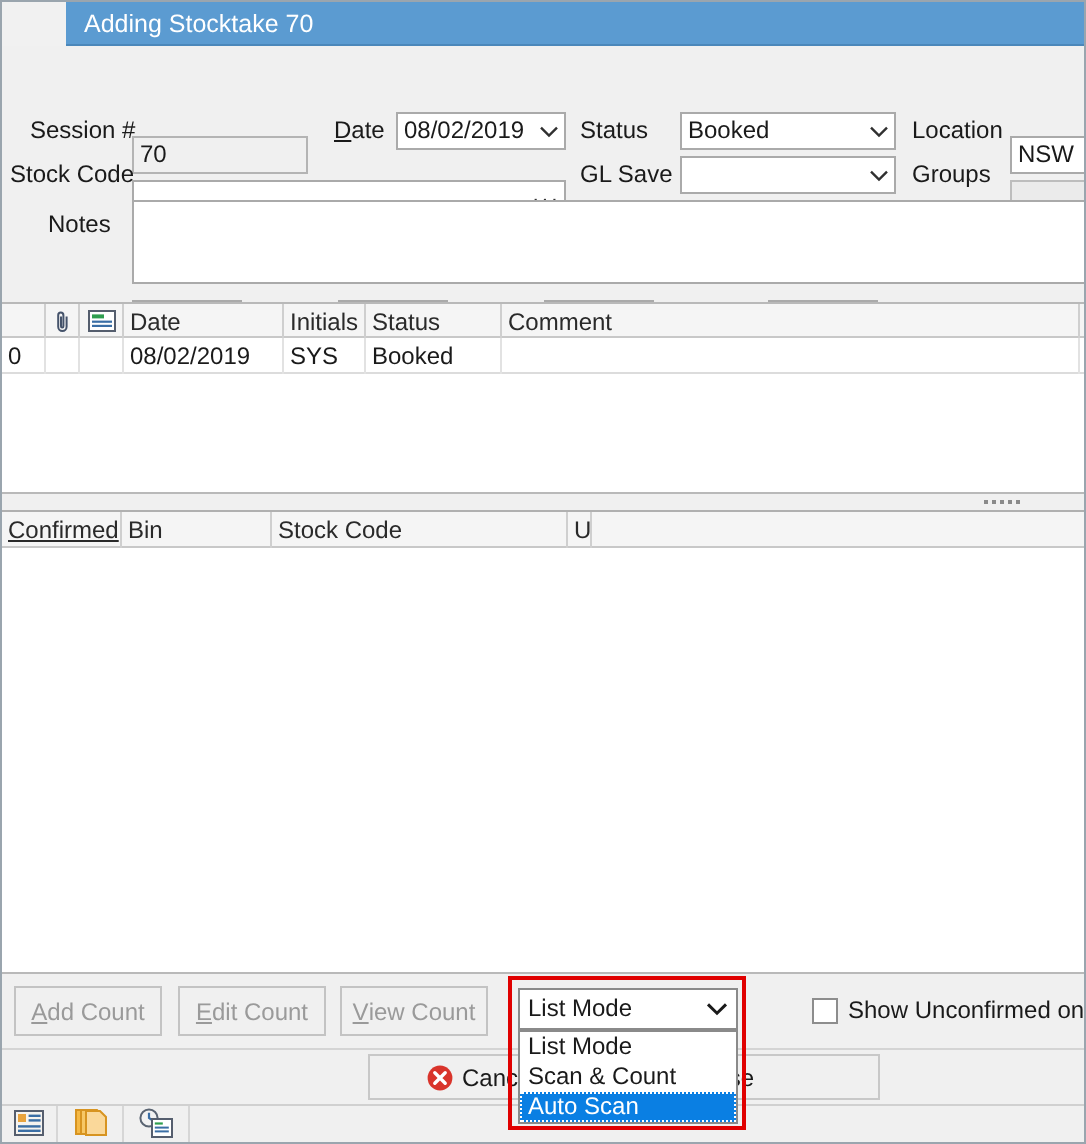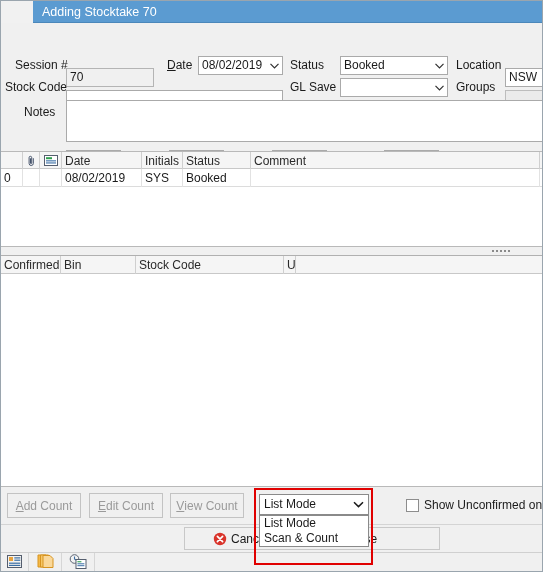--- a/index.html
+++ b/index.html
@@ -419,21 +419,21 @@
         <i></i>
         <i></i>
         <i></i>
         <i></i>
         <i></i>
       </span>
   </div>
 
   <div class="grid2">
     <div class="ghead2">
-      <div class="gh" style="width:60px; height:18px;">Confirmed</div>
+      <div class="gh" style="width:60px; height:18px;text-decoration:underline;">Confirmed</div>
       <div class="gh" style="width:75px; height:18px;">Bin</div>
       <div class="gh" style="width:148px; height:18px;">Stock Code</div>
       <div class="gh" style="width:12px; height:18px;">U</div>
     </div>
   </div>
 
   <div class="btnbar">
     <div class="btn disabled" style="left:6px; top:6px; width:74px;">
         <u>A</u>
         <span>dd Count</span>
@@ -512,17 +512,18 @@
     <span class="arw2">
         <svg width="11" height="7" viewBox="0 0 11 7">
           <path d="M1 1.2 L5.5 5.6 L10 1.2" fill="none" stroke="#1a1a1a" stroke-width="1.5"></path>
         </svg>
       </span>
   </div>
 
   <div class="droplist">
     <div class="dropitem">List Mode</div>
     <div class="dropitem">Scan &amp; Count</div>
+    <div class="dropitem sel">Auto Scan</div>
   </div>
 
   <div class="redbox"></div>
 
 </div>
 
 </body></html>

